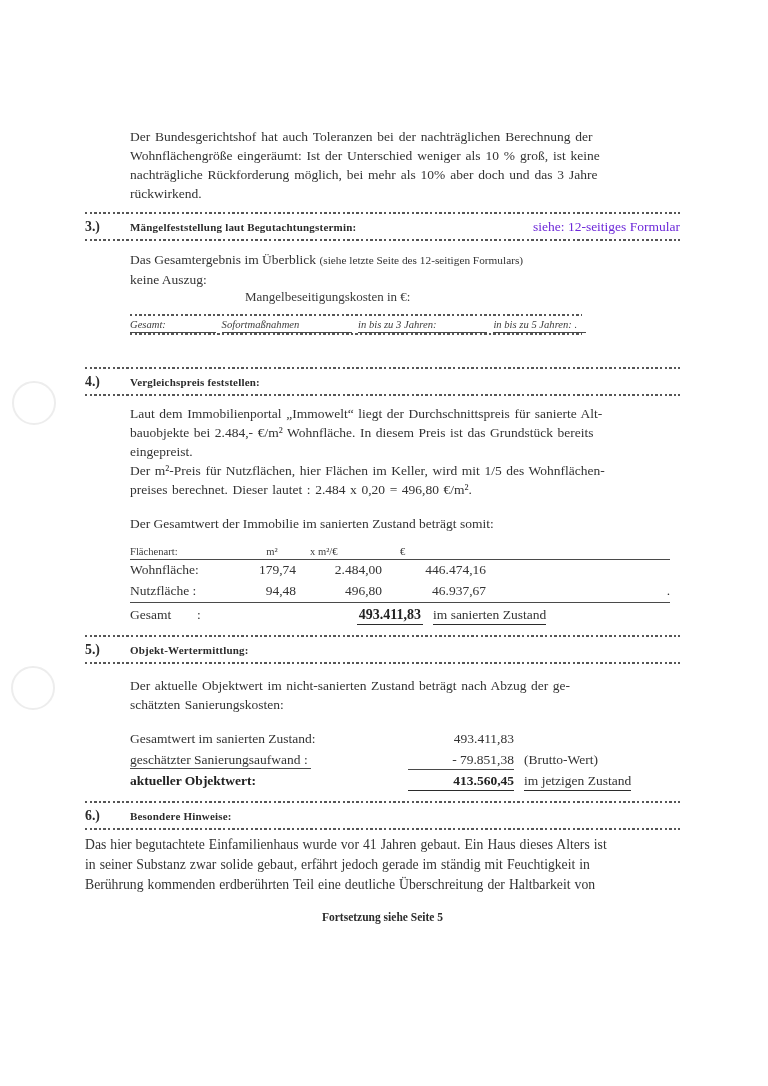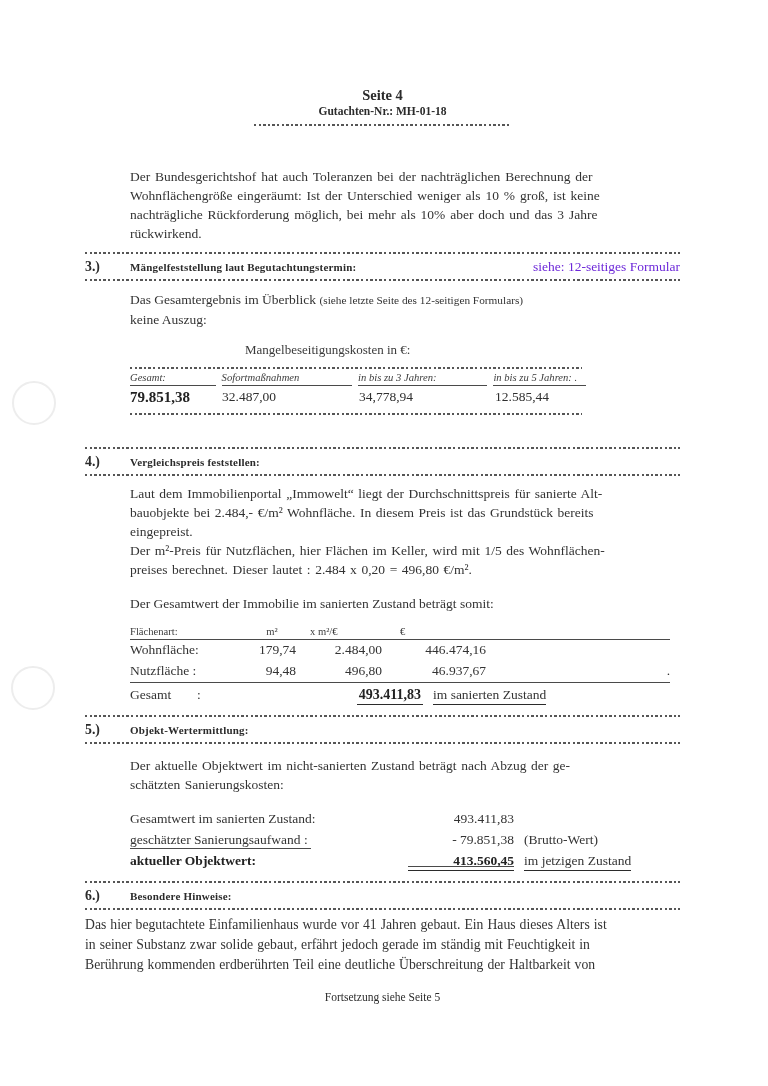--- a/index.html
+++ b/index.html
@@ -45,21 +45,21 @@
   .sec-head { display: flex; align-items: baseline; padding: 5px 0 4px; }
   .sec-head .num { width: 45px; font-weight: bold; font-size: 13.8px; color: #2b2b2b; }
   .sec-head .ttl { font-weight: bold; font-size: 11px; color: #2b2b2b; letter-spacing: 0.2px; }
   .sec-head .aside { margin-left: auto; font-size: 13.5px; color: #6d28d9; }
 
   .indent { margin-left: 45px; }
 
   .overview { margin-top: 9px; font-size: 13.5px; line-height: 19px; }
   .overview .small { font-size: 11.3px; }
 
-  .costs-title { margin-top: 13px; margin-left: 160px; font-size: 13px; color: #3a3a3a; }
+  .costs-title { margin-left: 160px; font-size: 13px; color: #3a3a3a; }
 
   .costs-table { margin-top: 9px; width: 462px; }
   .costs-table .dash { width: 452px; }
   .costs-hrow { display: flex; margin-top: 3px; font-style: italic; }
   .costs-hrow .hc { font-size: 10.6px; color: #3c3c3c; padding-bottom: 2px; border-bottom: 1px solid #4a4a4a; margin-right: 6px; }
   .costs-hrow .c1 { width: 86px; }
   .costs-hrow .c2 { width: 131px; }
   .costs-hrow .c3 { width: 130px; }
   .costs-hrow .c4 { width: 93px; }
   .costs-vrow { display: flex; margin-top: 3px; padding-bottom: 7px; }
@@ -93,46 +93,41 @@
   .gesamt-row .gspacer { width: 156px; }
   .gesamt-row .gvalue { font-weight: bold; font-size: 14px; color: #222; border-bottom: 1.6px solid #2b2b2b; padding: 0 2px 1px; }
   .gesamt-row .gnote { margin-left: 10px; font-size: 13.5px; border-bottom: 1.6px solid #2b2b2b; padding-bottom: 1px; }
 
   .val-table { margin-top: 17px; font-size: 13.5px; }
   .val-row { display: flex; align-items: baseline; height: 21px; }
   .val-row .vlabel { width: 278px; }
   .val-row .vval { display: inline-block; width: 106px; text-align: right; }
   .val-row .vnote { margin-left: 10px; }
   .val-row.r2 .vlabel span { border-bottom: 1px solid #4a4a4a; padding-right: 3px; padding-bottom: 1px; }
-  .val-row.r2 .vval { border-bottom: 1px solid #4a4a4a; padding-bottom: 18px; }
+  .val-row.r2 .vval { border-bottom: 1px solid #4a4a4a; padding-bottom: 1px; }
   .val-row.r3 .vlabel { font-weight: bold; color: #222; }
   .val-row.r3 .vval { font-weight: bold; color: #222; border-bottom: 1.6px solid #2b2b2b; padding-bottom: 1px; }
   .val-row.r3 .vnote { border-bottom: 1.6px solid #2b2b2b; padding-bottom: 1px; }
 
   .notes { margin-top: 5px; font-size: 13.7px; line-height: 20px; word-spacing: 0.6px; }
 
-  .doc-foot { margin-top: 16px; text-align: center; font-weight: normal; font-size: 11.5px; color: #2b2b2b; }
+  .doc-foot { margin-top: 16px; text-align: center; font-weight: bold; font-size: 11.5px; color: #2b2b2b; }
 
   .mt7 { margin-top: 7px; }
   .mt10 { margin-top: 10px; }
   .mt12p { margin-top: 12px; }
 </style>
 </head>
 <body>
 
 <div class="page">
 
   <div class="punch p1"></div>
   <div class="punch p2"></div>
 
-  <div class="doc-head">
-    <div class="pgnum">Seite 4</div>
-    <div class="docno">Gutachten-Nr.: MH-01-18</div>
-    <div class="dash"></div>
-  </div>
 
   <div class="intro indent">
     <div class="line">Der Bundesgerichtshof hat auch Toleranzen bei der nachträglichen Berechnung der</div>
     <div class="line">Wohnflächengröße eingeräumt: Ist der Unterschied weniger als 10 % groß, ist keine</div>
     <div class="line">nachträgliche Rückforderung möglich, bei mehr als 10% aber doch und das 3 Jahre</div>
     <div class="line">rückwirkend.</div>
   </div>
 
   <div class="dash sec-rule-top"></div>
   <div class="sec-head">
@@ -150,26 +145,20 @@
   <div class="costs-title indent line">Mangelbeseitigungskosten in €:</div>
 
   <div class="costs-table indent">
     <div class="dash"></div>
     <div class="costs-hrow">
       <div class="hc c1 line">Gesamt:</div>
       <div class="hc c2 line">Sofortmaßnahmen</div>
       <div class="hc c3 line">in bis zu 3 Jahren:</div>
       <div class="hc c4 line">in bis zu 5 Jahren: .</div>
     </div>
-    <div class="costs-vrow">
-      <div class="vc v1 line">79.851,38</div>
-      <div class="vc v2 line">32.487,00</div>
-      <div class="vc v3 line">34,778,94</div>
-      <div class="vc v4 line">12.585,44</div>
-    </div>
     <div class="dash"></div>
   </div>
 
   <div class="dash gap-rule"></div>
   <div class="sec-head">
     <span class="num">4.)</span>
     <span class="ttl">Vergleichspreis feststellen:</span>
   </div>
   <div class="dash"></div>
 

